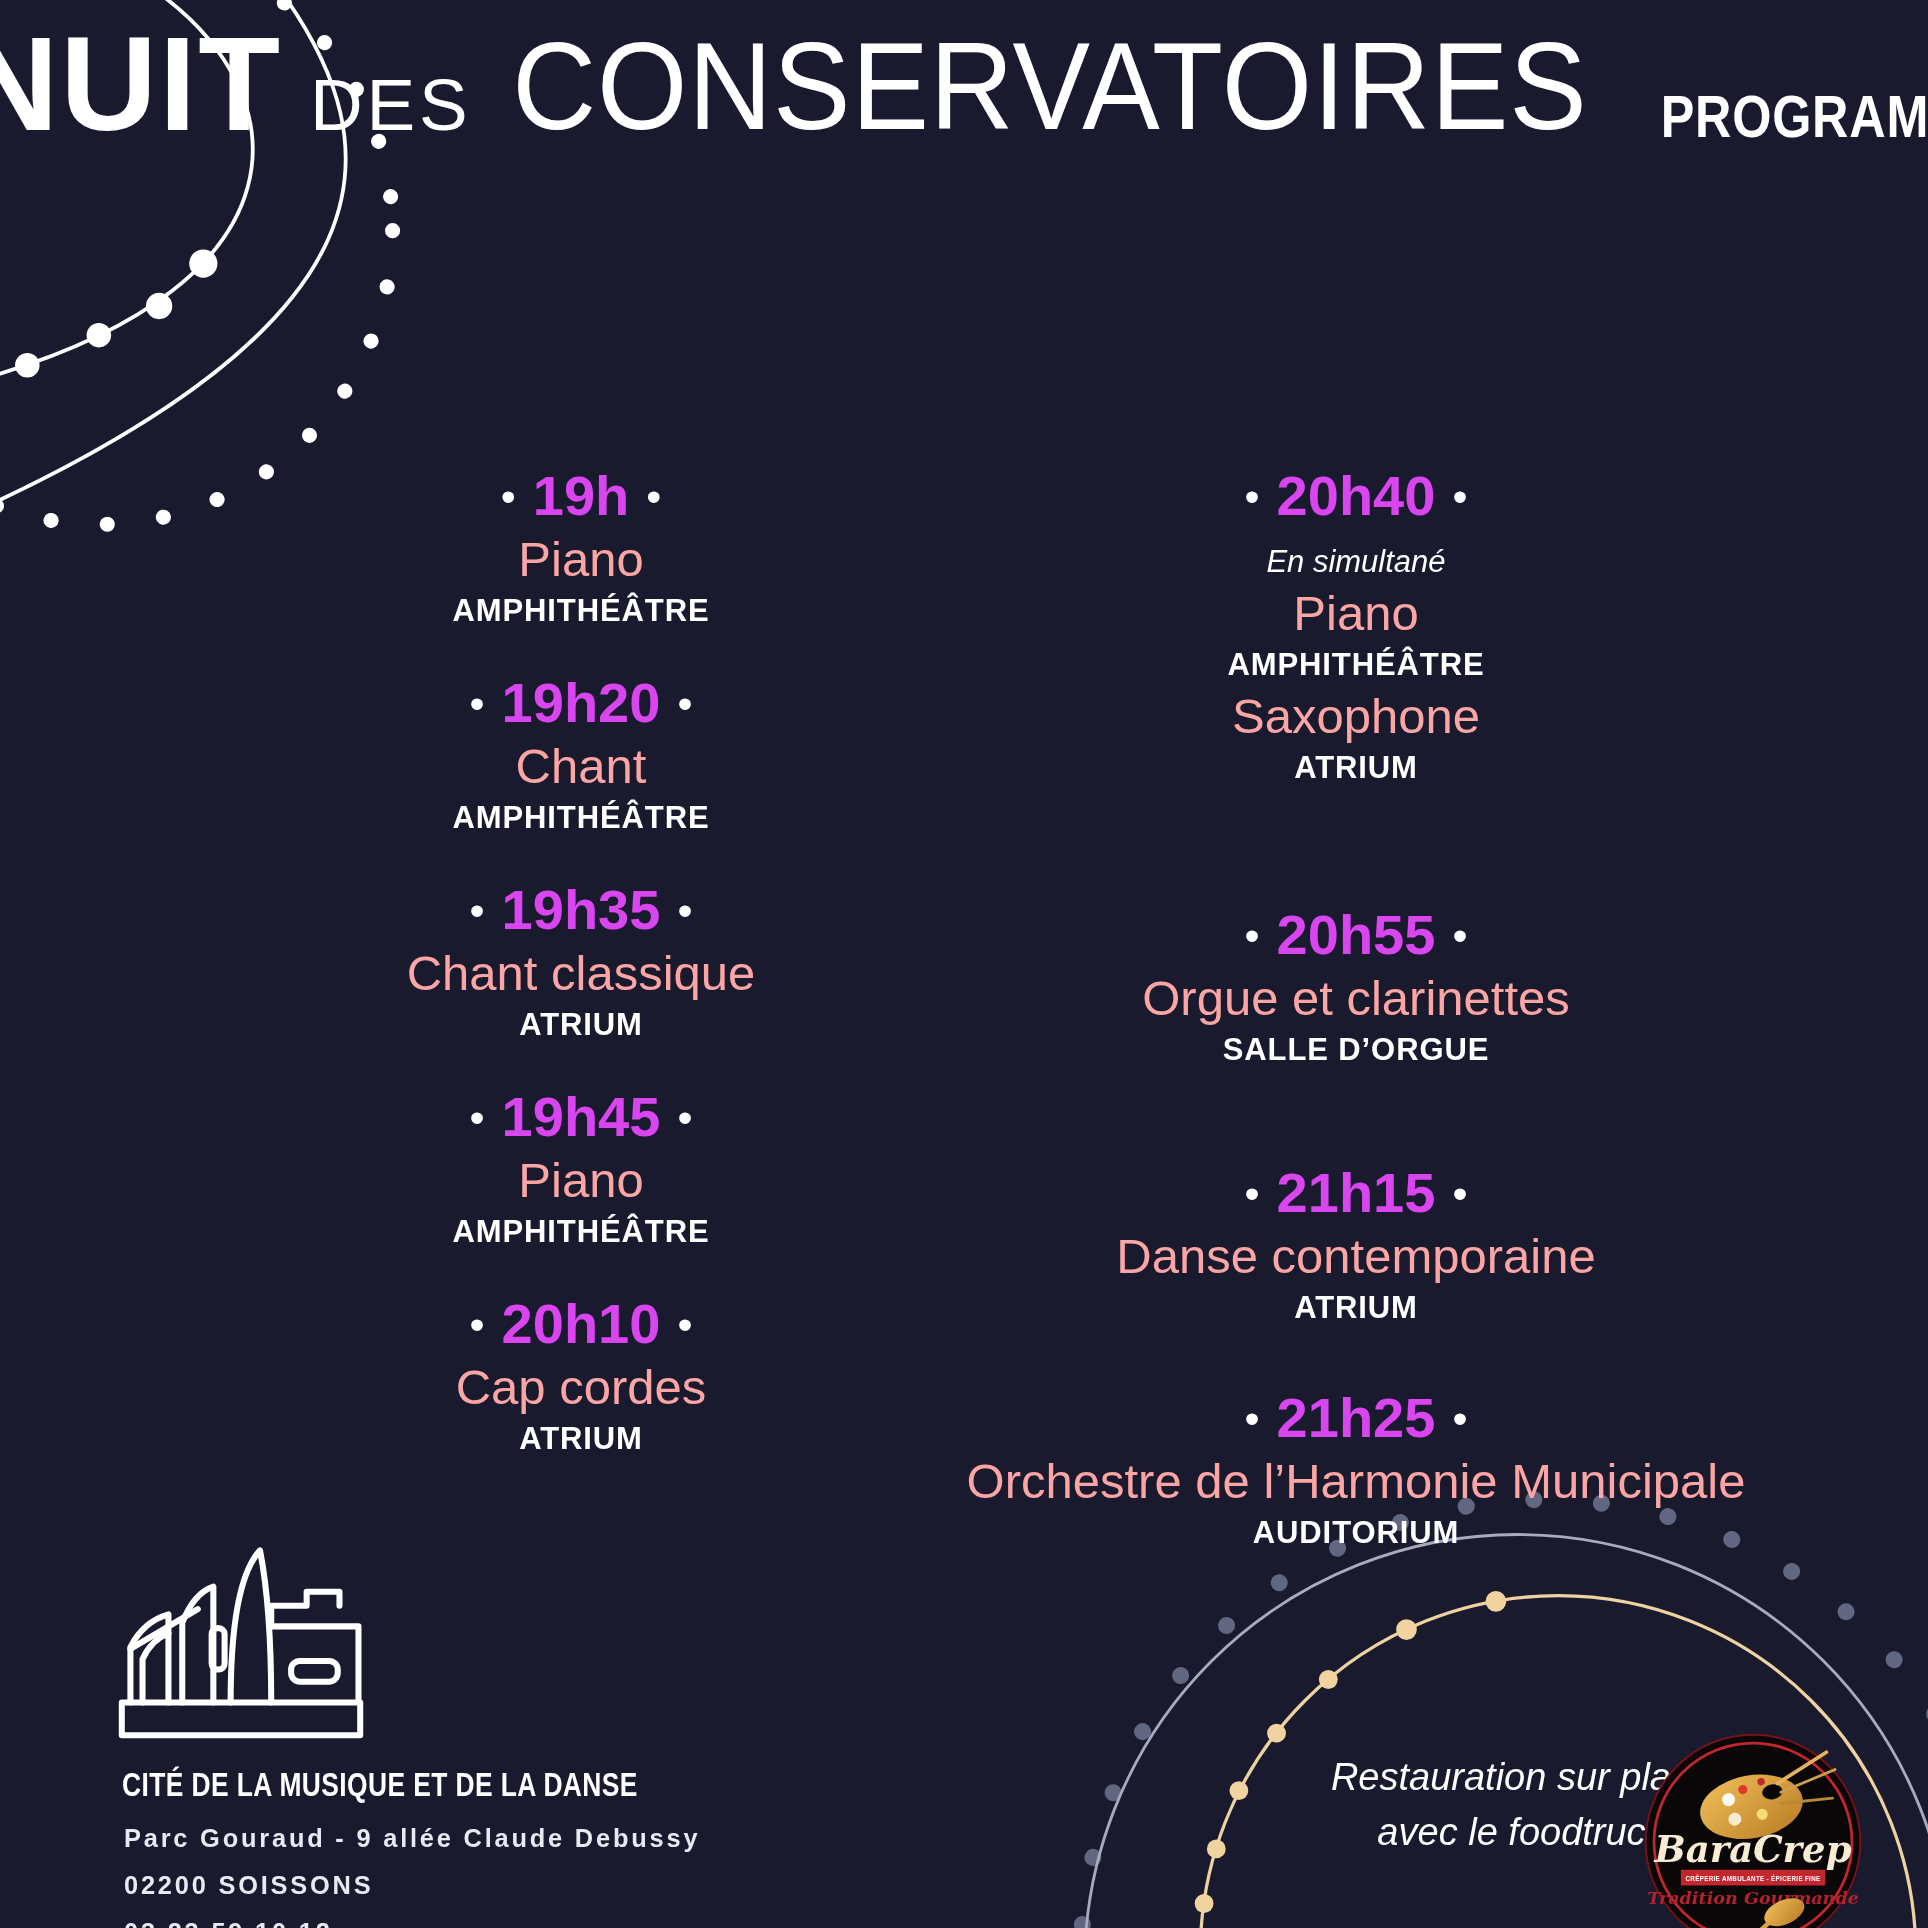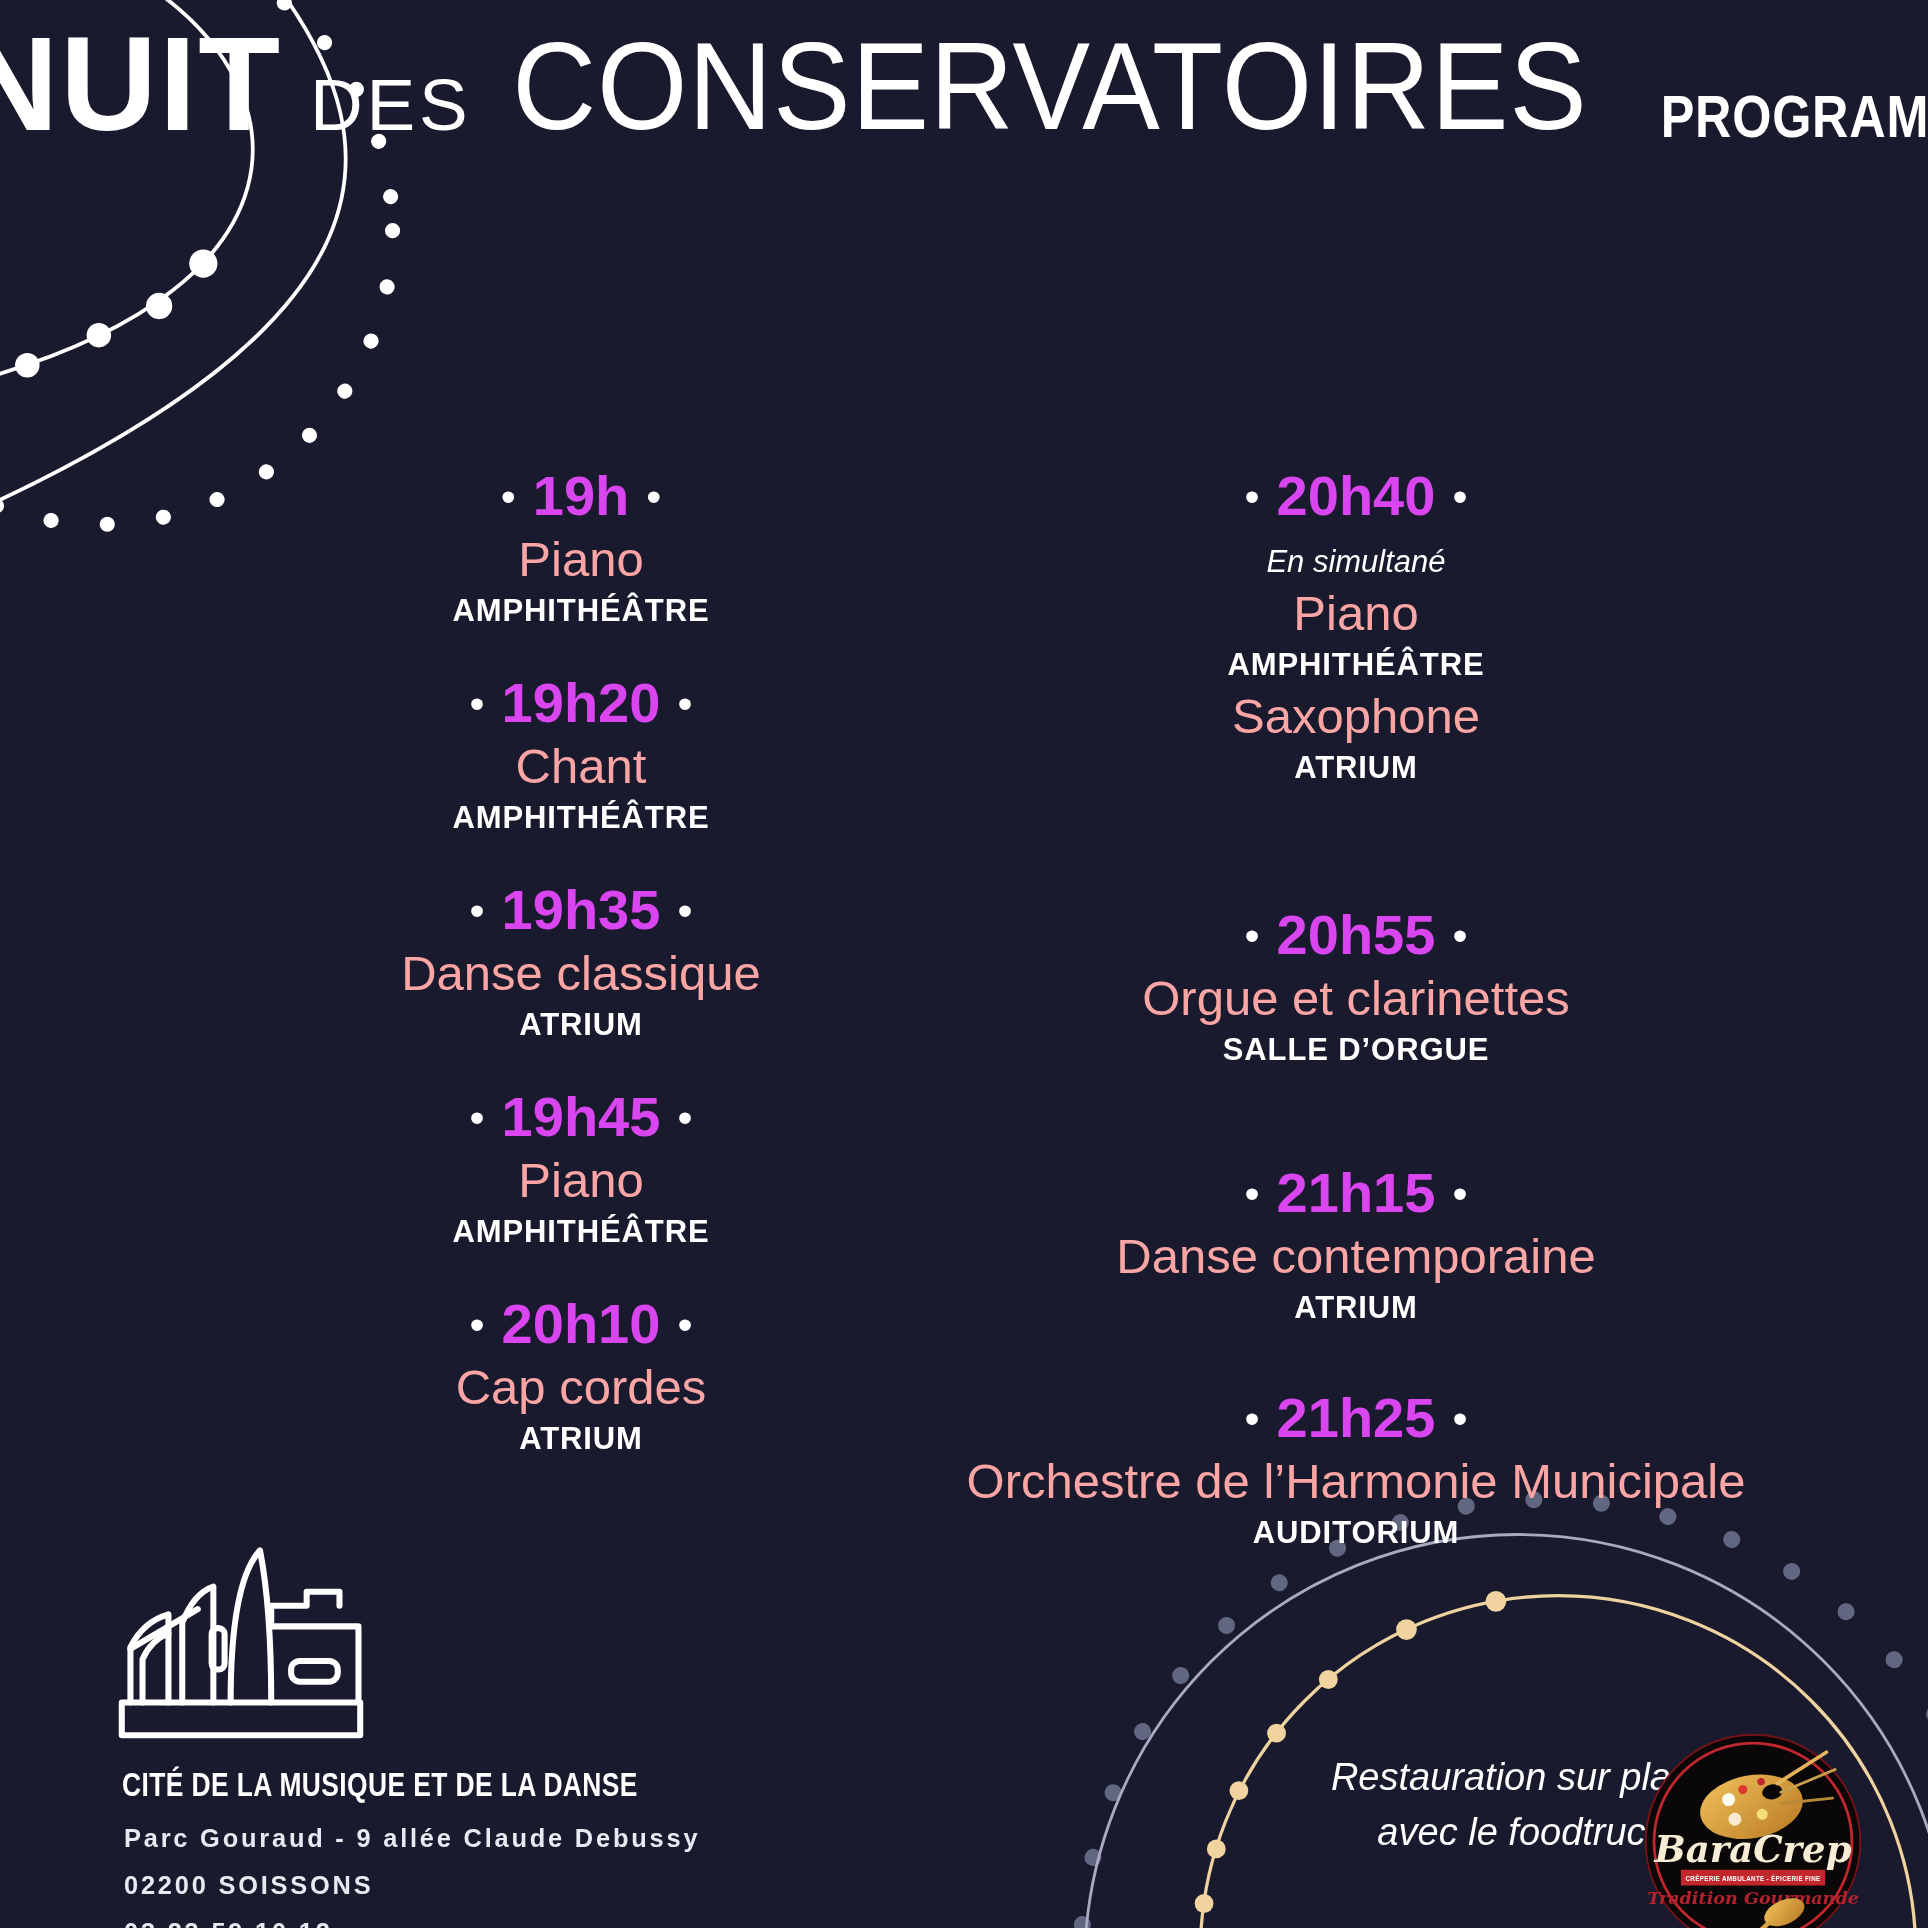--- a/index.html
+++ b/index.html
@@ -105,21 +105,21 @@
       </div>
       <div class="ev-title">Chant</div>
       <div class="ev-venue">AMPHITHÉÂTRE</div>
     </div>
     <div class="event">
       <div class="ev-time">
         <span class="dot">•</span>
         <span class="t">19h35</span>
         <span class="dot">•</span>
       </div>
-      <div class="ev-title">Danse classique</div>
+      <div class="ev-title">Chant classique</div>
       <div class="ev-venue">ATRIUM</div>
     </div>
     <div class="event">
       <div class="ev-time">
         <span class="dot">•</span>
         <span class="t">19h45</span>
         <span class="dot">•</span>
       </div>
       <div class="ev-title">Piano</div>
       <div class="ev-venue">AMPHITHÉÂTRE</div>

